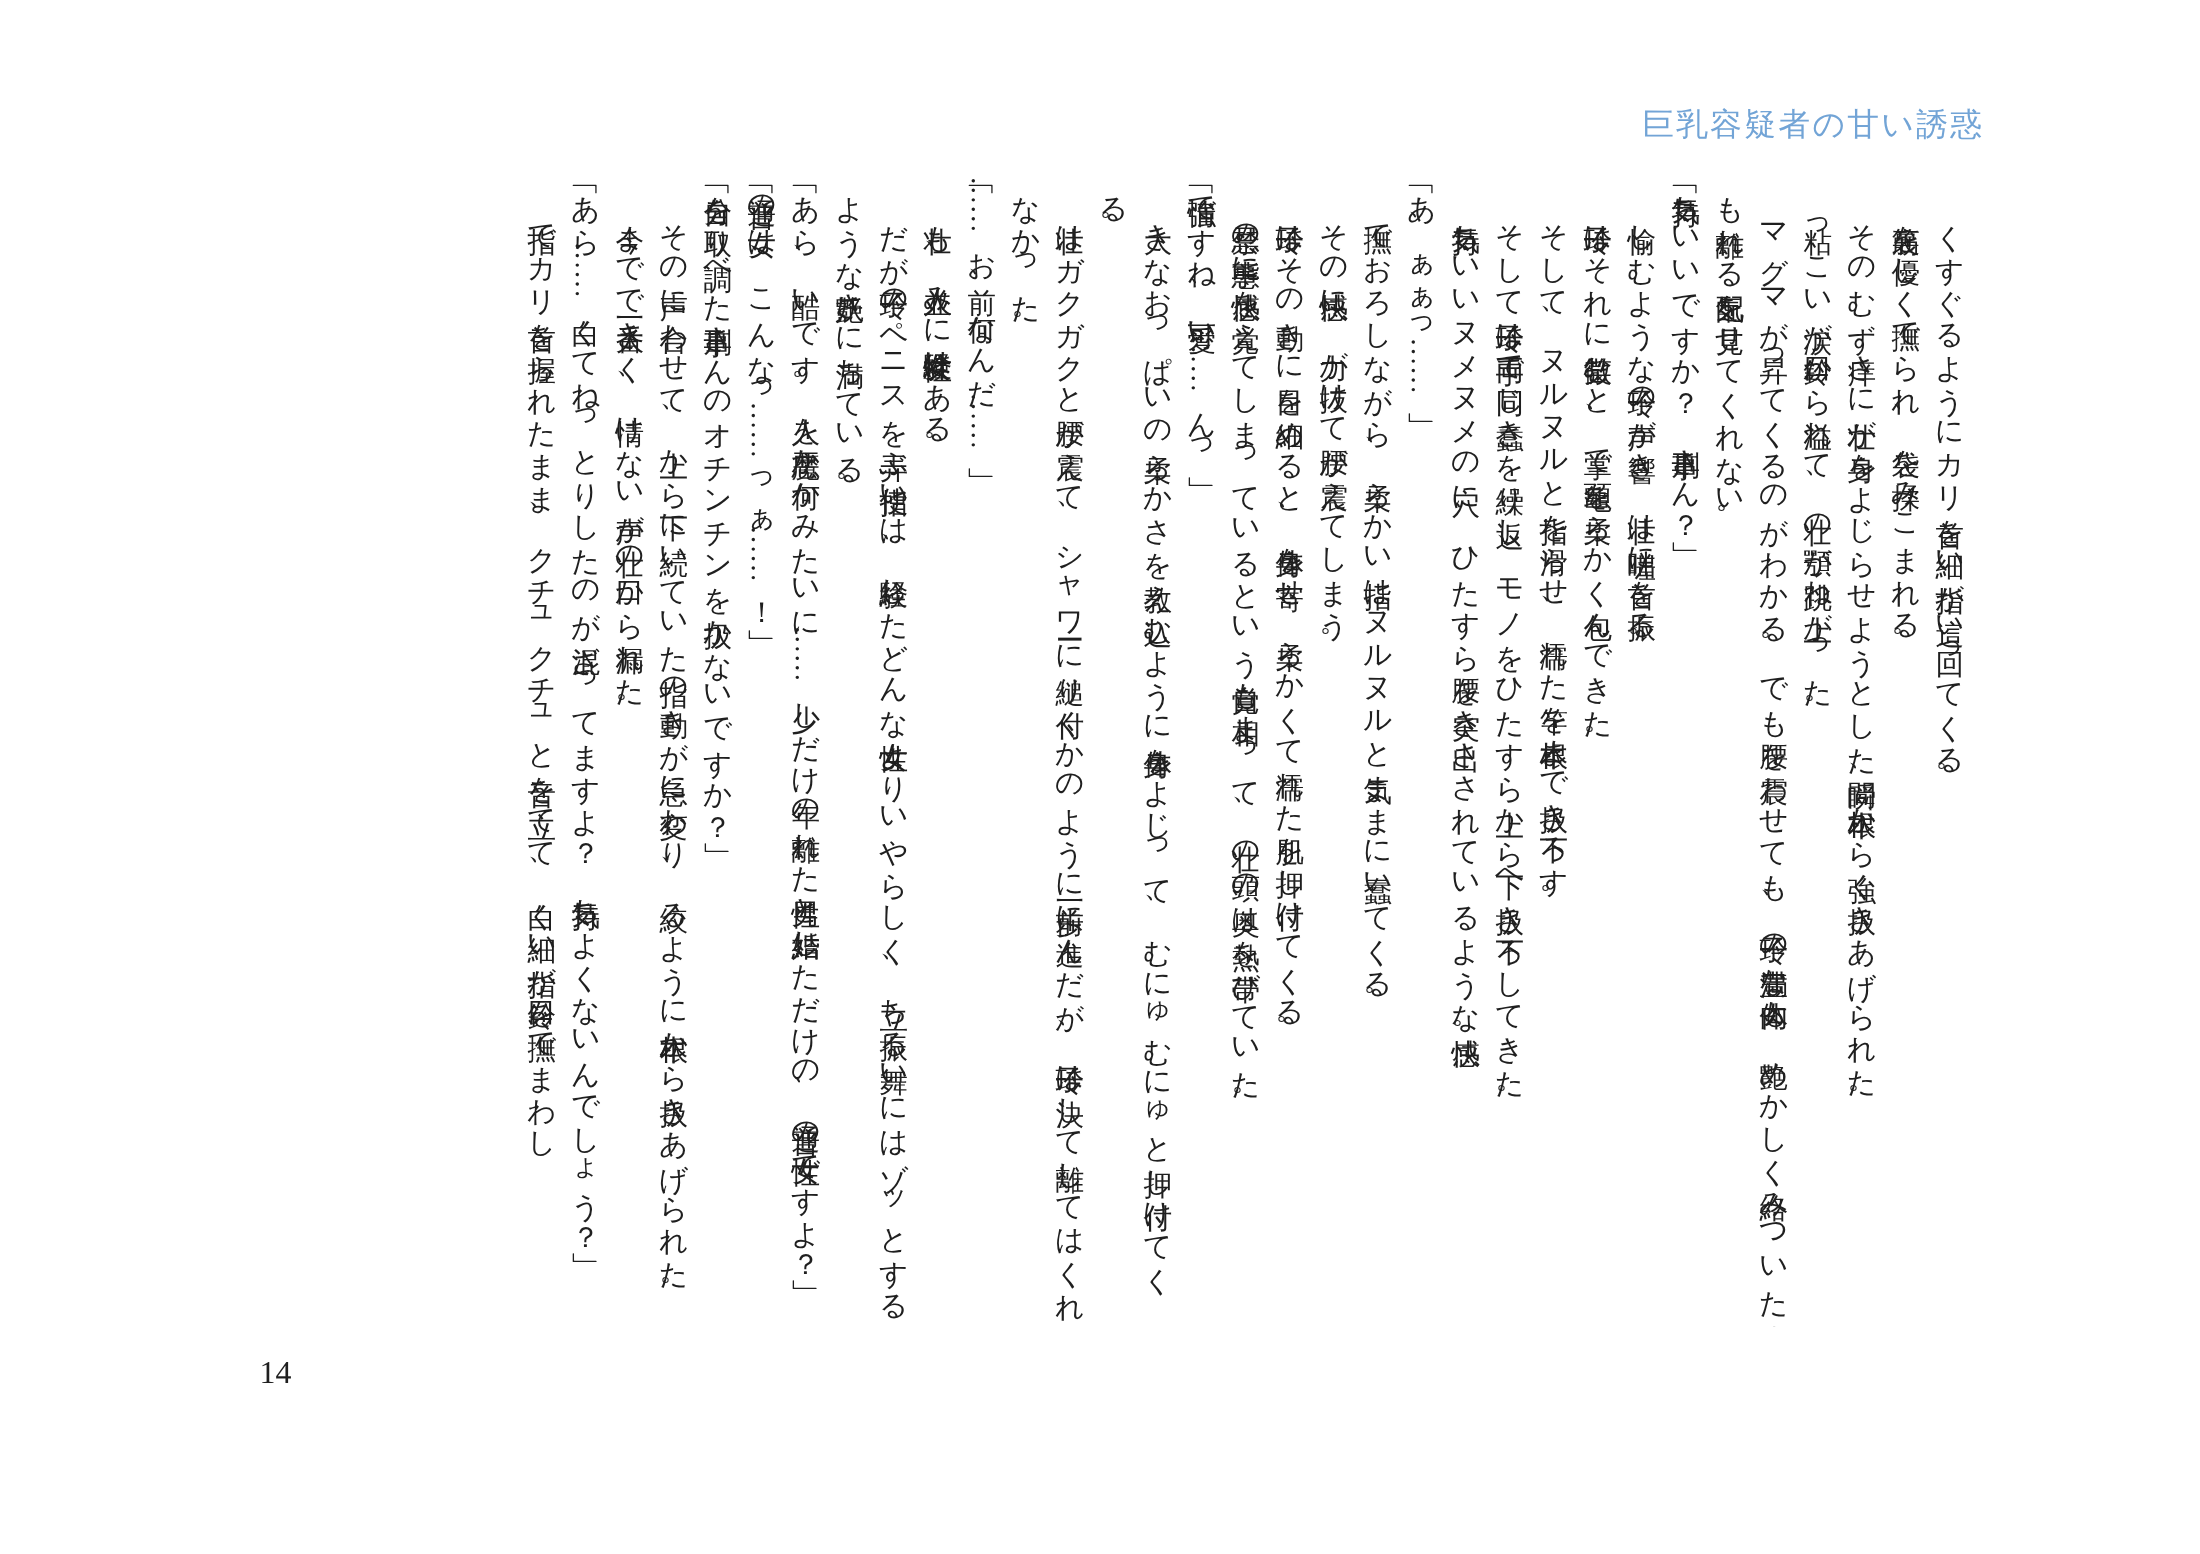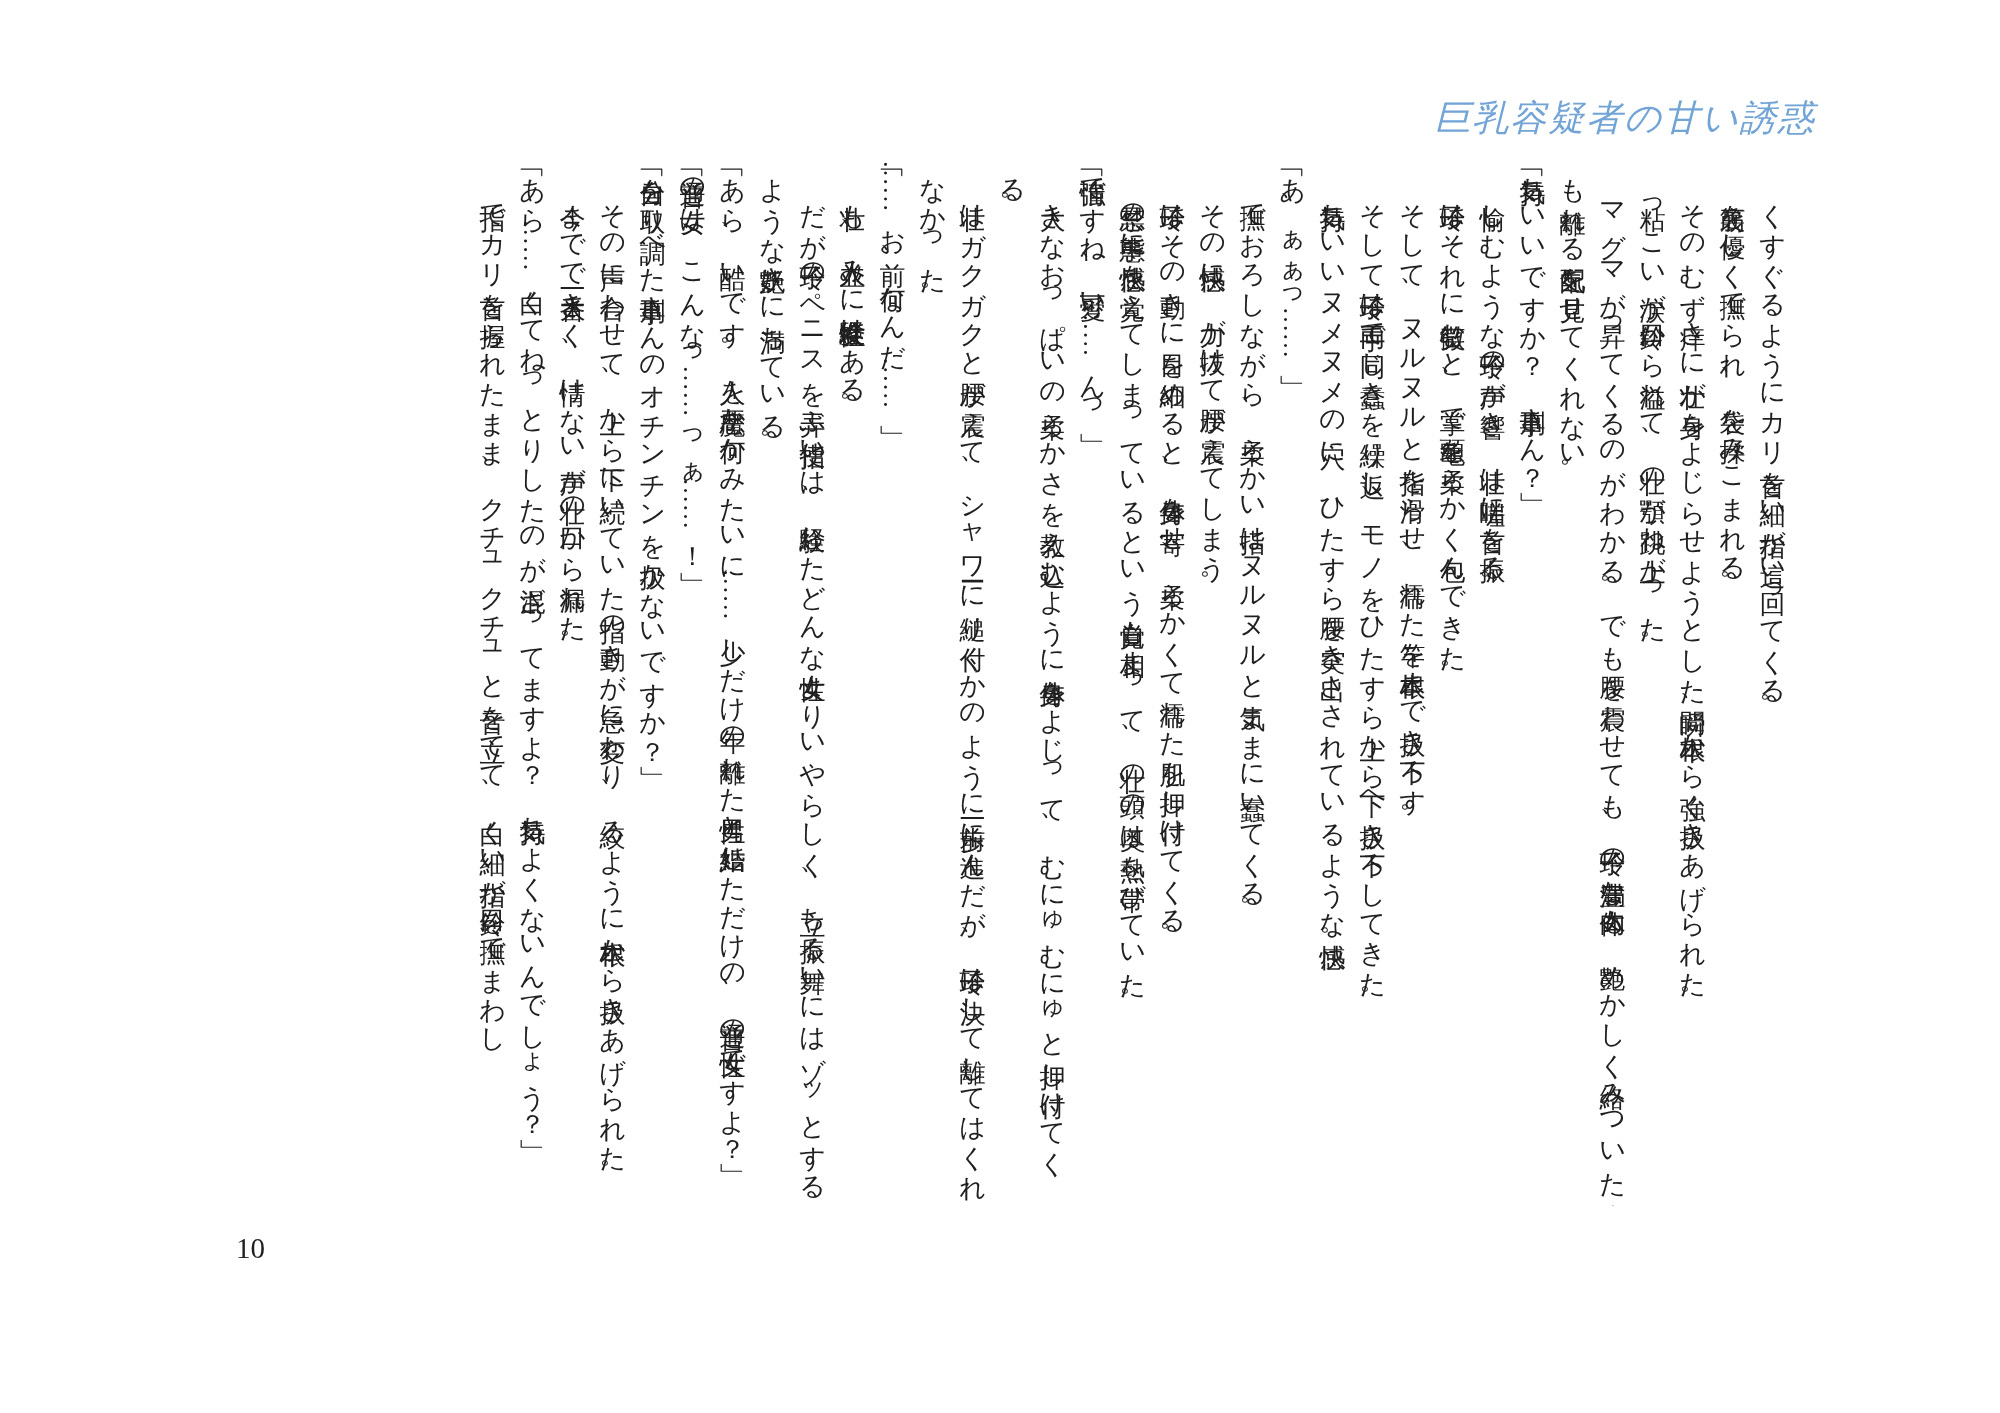--- a/index.html
+++ b/index.html
@@ -12,26 +12,25 @@
     width: 2000px;
     height: 1413px;
     background: #ffffff;
     overflow: hidden;
     font-family: "Liberation Serif", "DejaVu Serif", serif;
     color: #1f1f1f;
   }
   .running-header {
     position: absolute;
     top: 94px;
-    right: 184px;
-    font-size: 36px;
+    right: 196px;
+    font-size: 29px;
     letter-spacing: 2px;
     color: #72a4d6;
     white-space: nowrap;
-    font-style: italic;
   }
   .text-block {
     position: absolute;
     top: 160px;
     right: 208px;
     width: 1580px;
     height: 1046px;
     writing-mode: vertical-rl;
     -webkit-writing-mode: vertical-rl;
     text-orientation: mixed;
@@ -89,14 +88,14 @@
       <p class="indent">だが玲子のペニスを弄ぶ指使いは、経験したどんな女性よりいやらしく、立ち振る舞いにはゾッとするような妖艶さに満ちている。</p>
       <p class="dialogue">「あら、酷いです。人を悪魔か何かみたいに……少しだけ年の離れた男性と結婚しただけの、普通の女性ですよ？」</p>
       <p class="dialogue">「普通の女は、こんなっ……っぁ……！」</p>
       <p class="dialogue">「自分を取り調べた刑事さんのオチンチンを扱かないですか？」</p>
       <p class="indent">その声に合わせて、上から下に続いていた指の動きが急に変わり、絞るように根本から扱きあげられた。</p>
       <p class="indent">今までで一番大きく、情けない声が壮の口から漏れた。</p>
       <p class="dialogue">「あら……白くてねっとりしたのが混ざってますよ？　気持ちよくないんでしょう？」</p>
       <p class="indent">指でカリ首を握られたまま、クチュクチュと音を立てて、白く細い指が鈴口を撫でまわし</p>
     </div>
 
-  <div class="page-number">10</div>
+  <div class="page-number">14</div>
 </div>
 
 </body></html>

